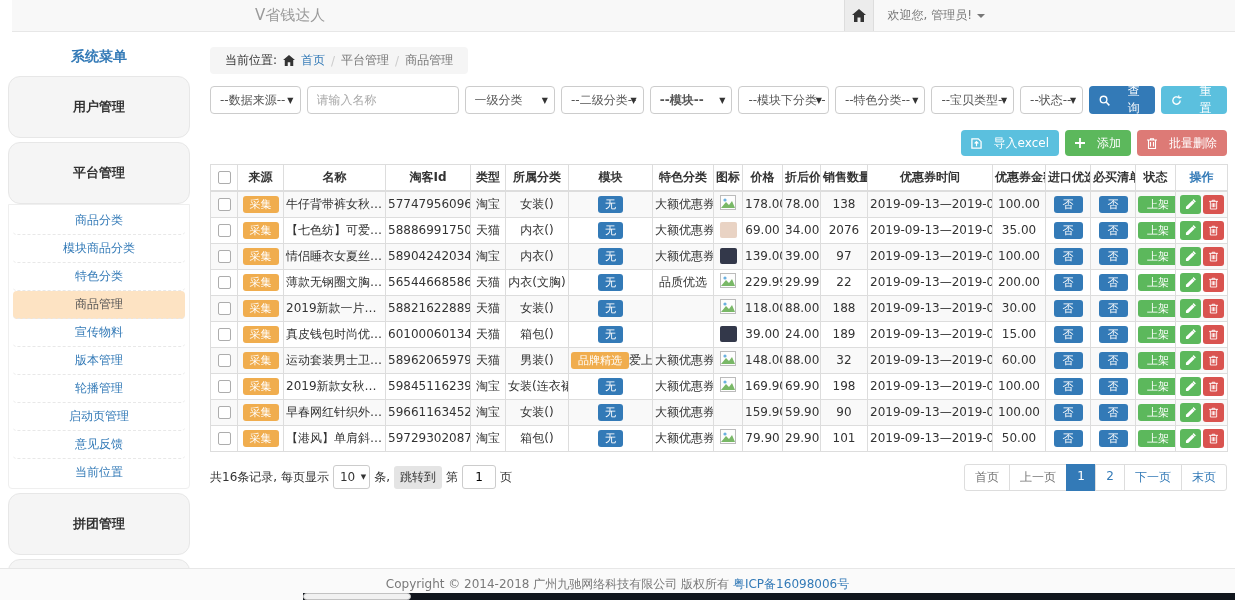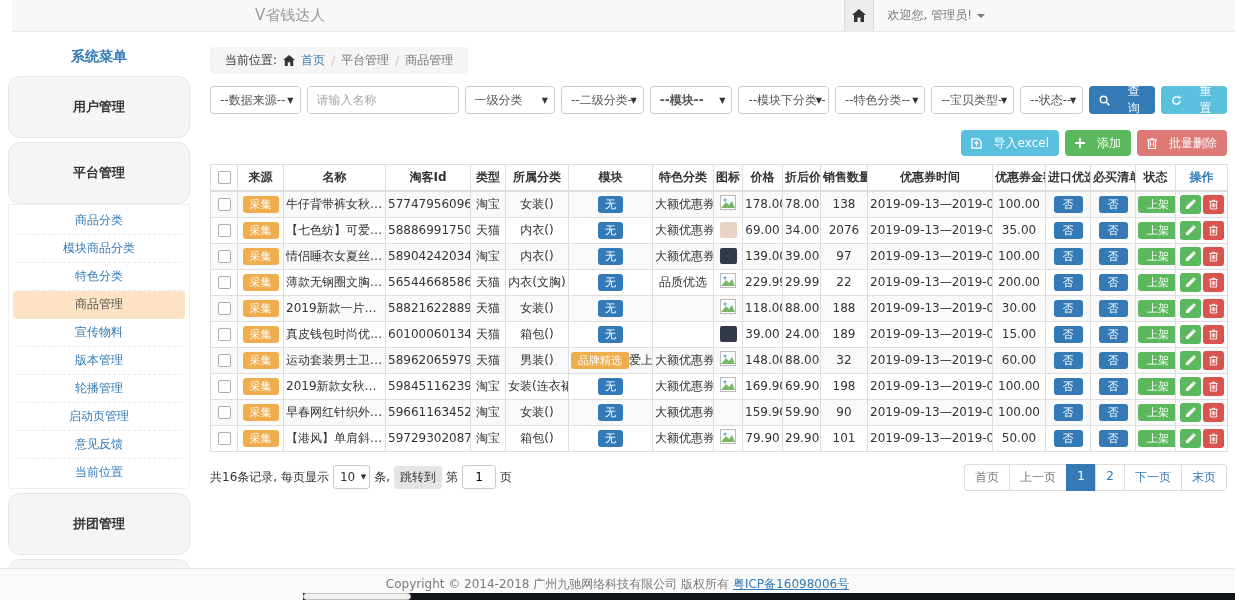--- a/index.html
+++ b/index.html
@@ -116,21 +116,21 @@
   .pg:last-child { border-radius:0 3px 3px 0; }
   .pg.muted { color:#777; }
   .pg.active { background:#337ab7; border-color:#337ab7; color:#fff; }
 
   
   .footer {
     position:absolute; left:0; right:0; bottom:0; height:32px;
     background:#fafafa; border-top:1px solid #e7e7e7;
     display:flex; align-items:center; justify-content:center; color:#797979;
   }
-  .footer a { color:#337ab7;text-decoration:underline; }
+  .footer a { color:#337ab7; }
   .hscroll-track { position:absolute; bottom:0; left:303px; right:0; height:7px; background:#10151c; z-index:5; }
   .hscroll-thumb { position:absolute; bottom:0; left:303px; width:108px; height:7px; background:#f1f1f1; border:1px solid #c2c2c2; border-radius:4px; z-index:6; }
 
   svg { display:block; }
 </style>
 </head>
 <body>
 
 <div class="topbar">
   <div class="brand">V省钱达人</div>

